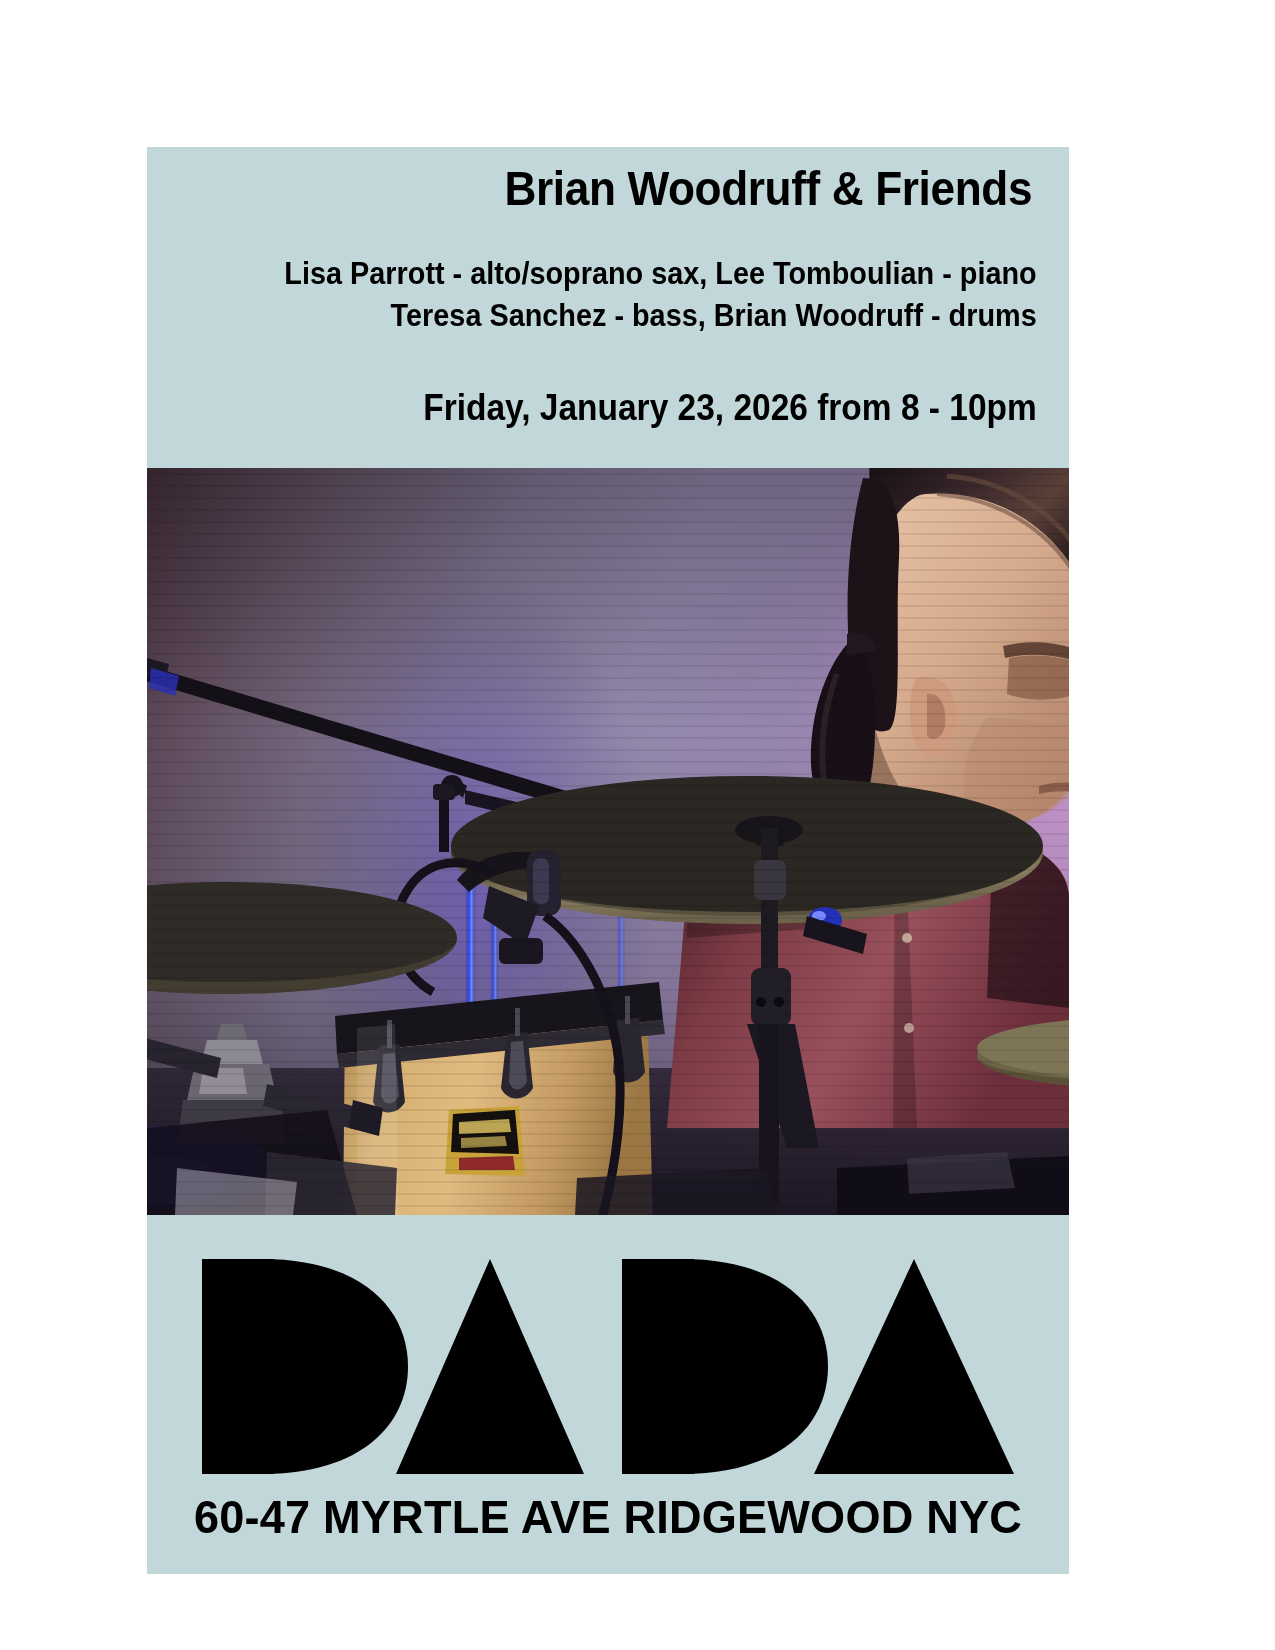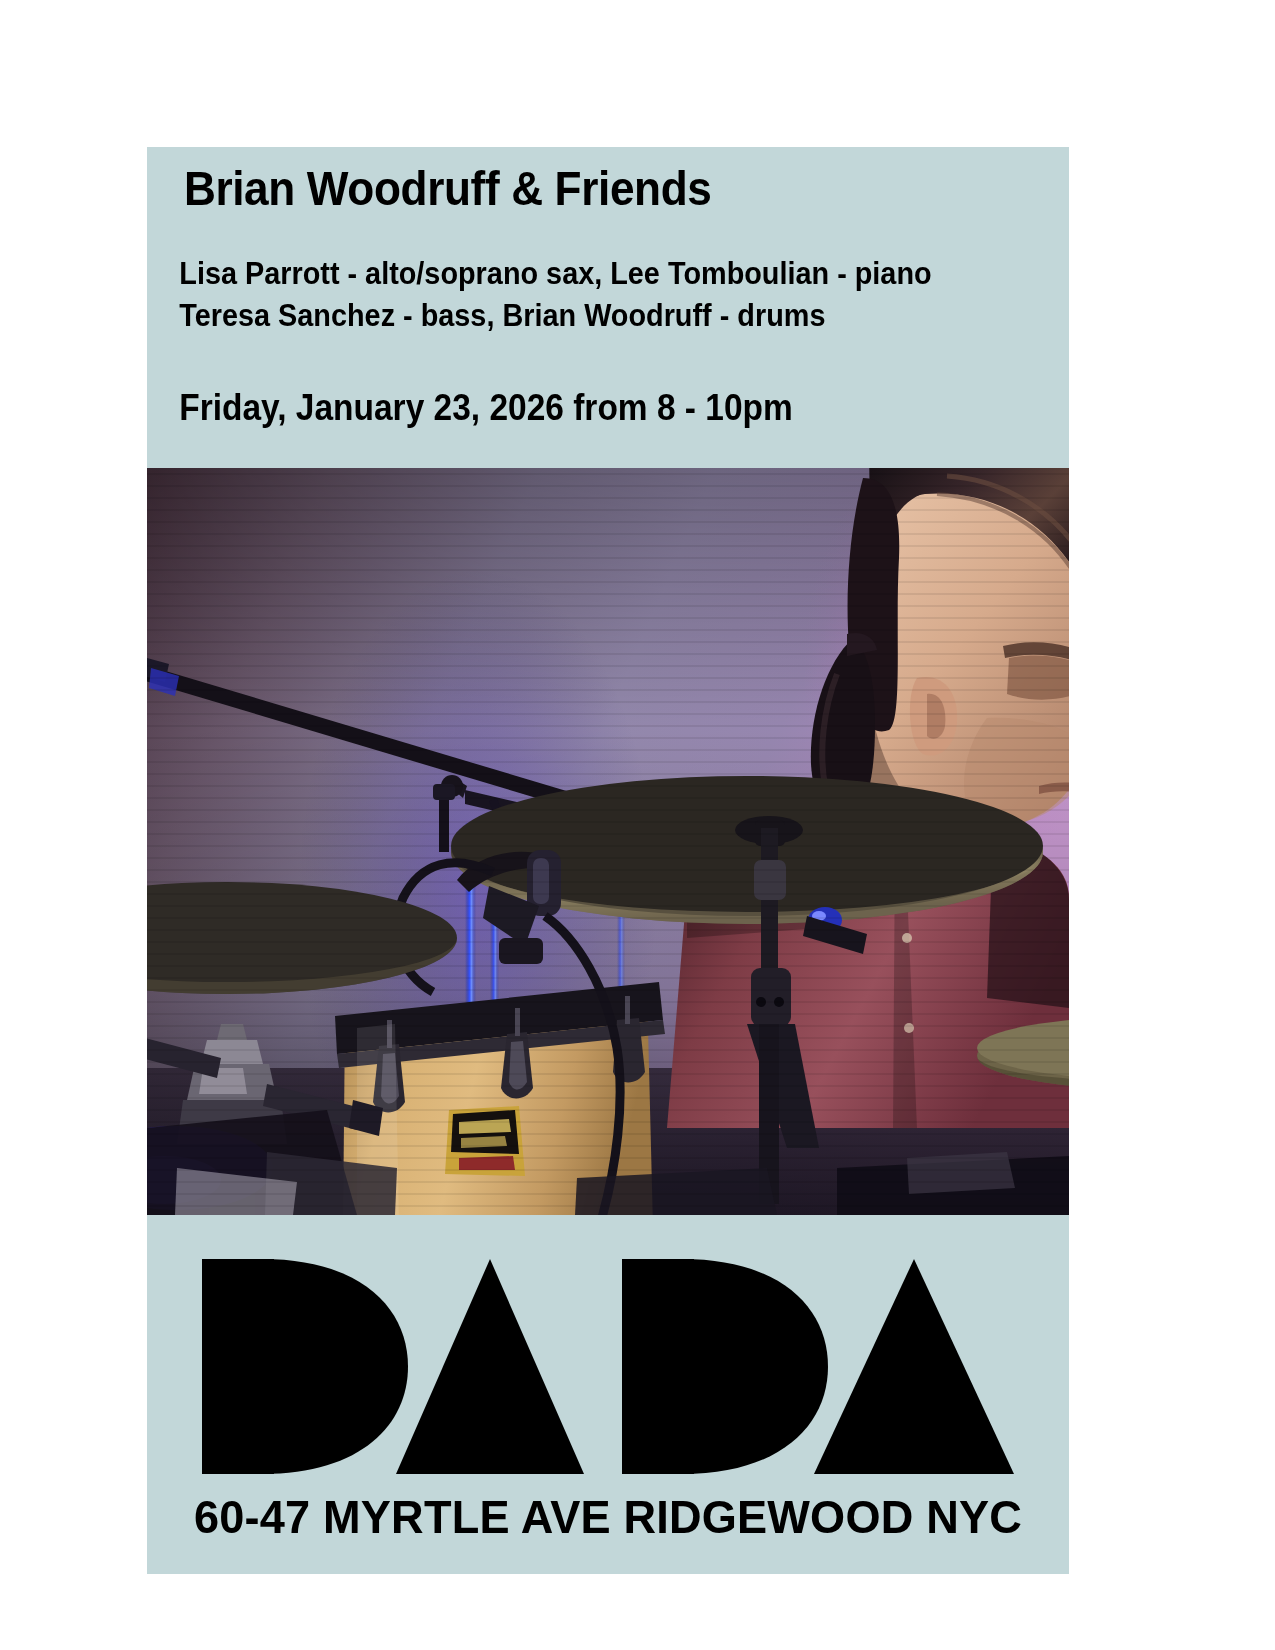--- a/index.html
+++ b/index.html
@@ -28,21 +28,21 @@
 
   
   #header-block {
     position: absolute;
     left: 0;
     top: 0;
     width: 922px;
     height: 321px;
     box-sizing: border-box;
     padding: 14px;
-    text-align: left;
+    text-align: right;
   }
 
   .poster-title {
     position: absolute;
     left: 0; right: 0;
     top: 14px;
     font-size: 48px;
     font-weight: 700;
     letter-spacing: -0.4px;
     color: #000000;

